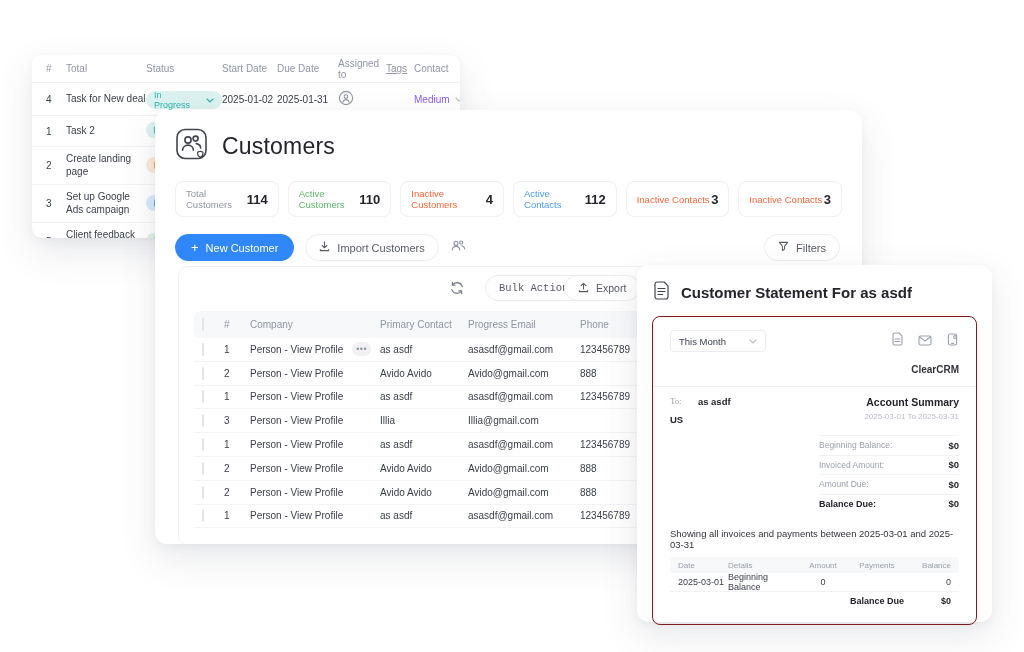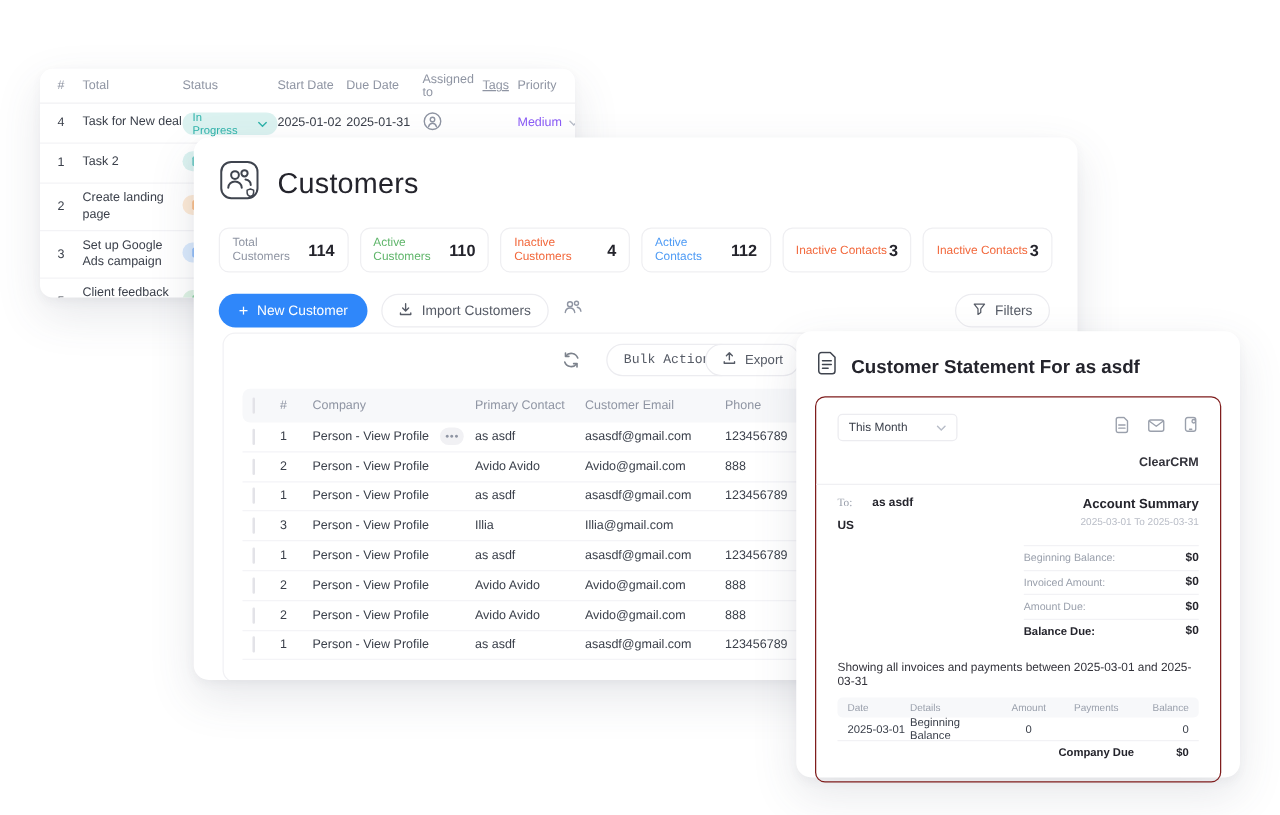--- a/index.html
+++ b/index.html
@@ -103,21 +103,21 @@
 
   <div class="panel" id="tasks-panel">
     <div class="t-head">
       <span class="tc-num">#</span>
       <span class="tc-name">Total</span>
       <span class="tc-status">Status</span>
       <span class="tc-start">Start Date</span>
       <span class="tc-due">Due Date</span>
       <span class="tc-assigned">Assigned to</span>
       <span class="tc-tags">Tags</span>
-      <span class="tc-priority">Priority</span>
+      <span class="tc-priority">Contact</span>
     </div>
     <div id="task-rows">
         <div class="t-row">
     <span class="tc-num">4</span>
     <span class="tc-name">Task for New deal</span>
     <span class="tc-status"><span class="badge bg-teal">
               <span>In Progress</span>
               <span class="caret">
                 <svg width="8" height="5" viewBox="0 0 8 5" fill="none" stroke="currentColor" stroke-width="1.1" stroke-linecap="round">
                   <path d="M1 1l3 3 3-3"></path>
@@ -282,21 +282,21 @@
             </svg>
           </span>
           <span>Export</span>
         </div>
       </div>
       <div class="grid-head">
         <span class="g-cb"><span class="cb"></span></span>
         <span class="g-num">#</span>
         <span class="g-company">Company</span>
         <span class="g-contact">Primary Contact</span>
-        <span class="g-email">Customer Email</span>
+        <span class="g-email">Progress Email</span>
         <span class="g-phone">Phone</span>
       </div>
       <div id="customer-rows">
           <div class="g-row">
     <span class="g-cb"><span class="cb"></span></span>
     <span class="g-num">1</span>
     <span class="g-company">
               <span>Person - View Profile</span>
               <span class="dots">•••</span>
             </span>
@@ -468,19 +468,19 @@
               <span class="m-details">Beginning Balance</span>
               <span class="m-amount">0</span>
               <span class="m-payments"></span>
               <span class="m-balance">0</span>
             </div>
           </div>
         <div class="m-foot">
           <span class="m-date"></span>
             <span class="m-details"></span>
             <span class="m-amount"></span>
-          <span class="m-payments">Company Due</span>
+          <span class="m-payments">Balance Due</span>
           <span class="m-balance">$0</span>
         </div>
       </div>
     </div>
   </div>
 </div>
 
 </body></html>

